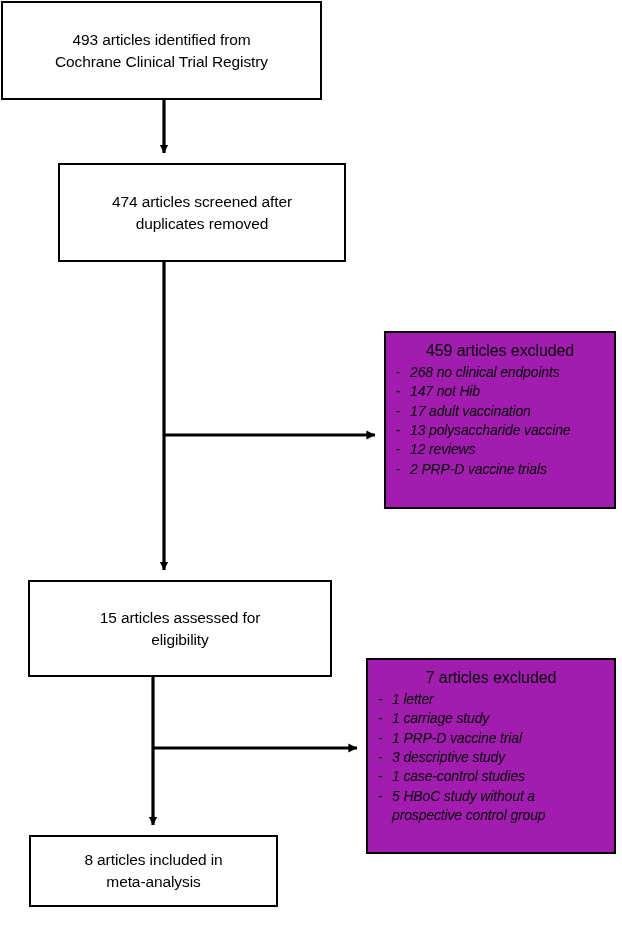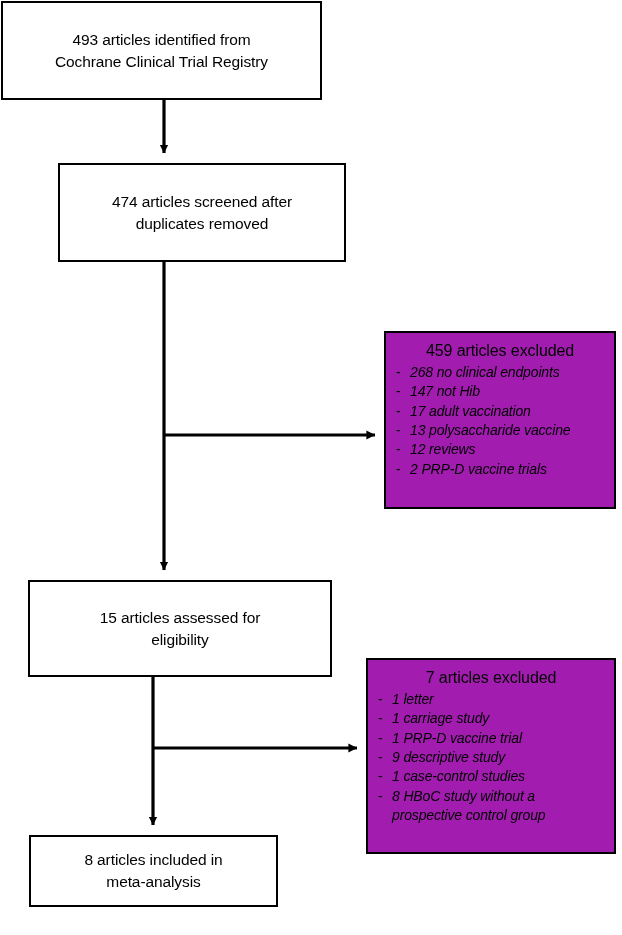--- a/index.html
+++ b/index.html
@@ -178,29 +178,29 @@
       <li class="excl-item">
         <span class="excl-dash">-</span>
         <span class="excl-label">1 carriage study</span>
       </li>
       <li class="excl-item">
         <span class="excl-dash">-</span>
         <span class="excl-label">1 PRP-D vaccine trial</span>
       </li>
       <li class="excl-item">
         <span class="excl-dash">-</span>
-        <span class="excl-label">9 descriptive study</span>
+        <span class="excl-label">3 descriptive study</span>
       </li>
       <li class="excl-item">
         <span class="excl-dash">-</span>
         <span class="excl-label">1 case-control studies</span>
       </li>
       <li class="excl-item">
         <span class="excl-dash">-</span>
-        <span class="excl-label">8 HBoC study without a prospective control group</span>
+        <span class="excl-label">5 HBoC study without a prospective control group</span>
       </li>
     </ul>
   </div>
 
   <div class="node-box" id="box-included">
     <div class="node-text">8 articles included in
 meta-analysis</div>
   </div>
 
 </div>

